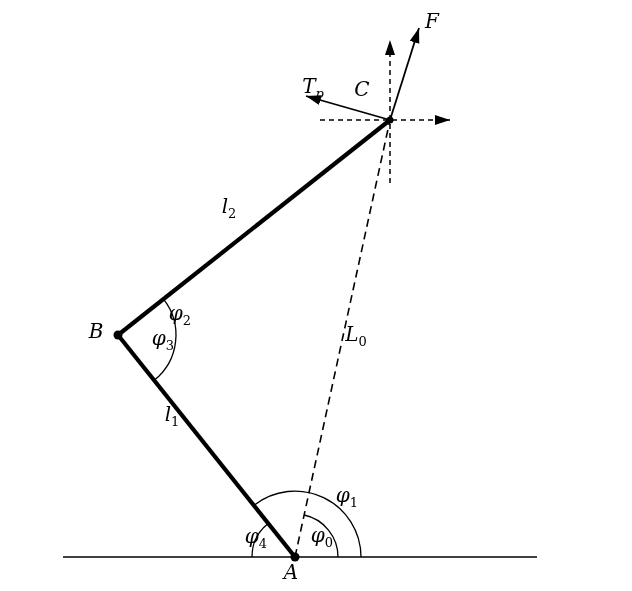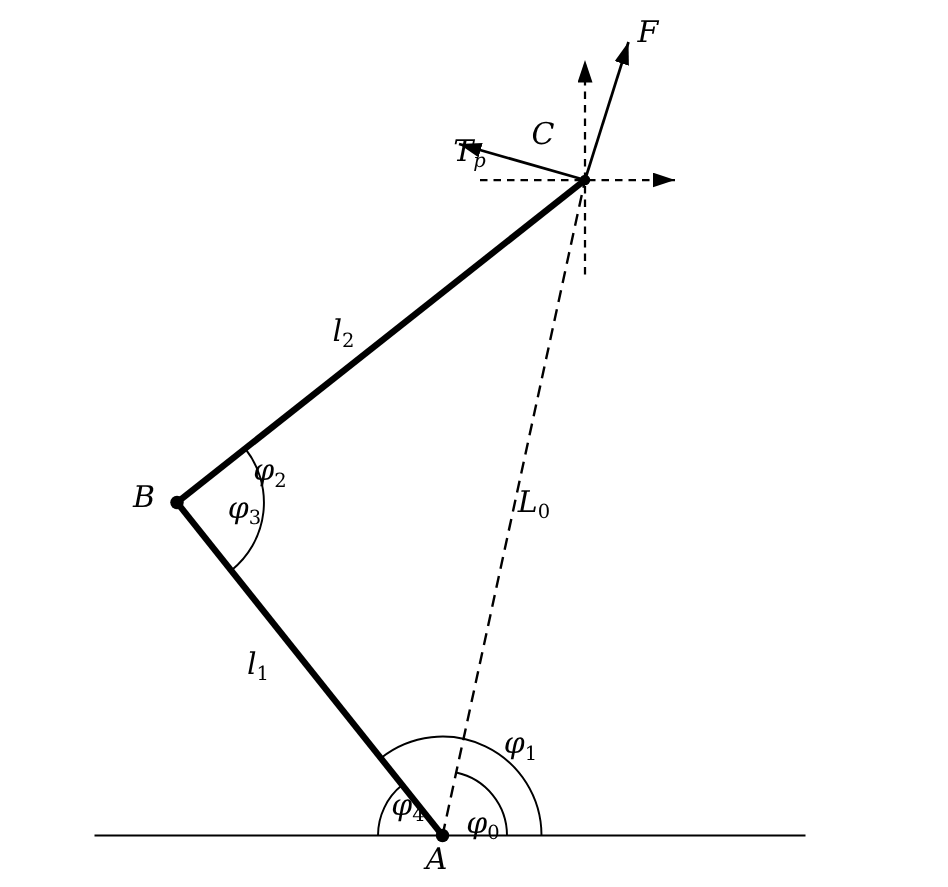--- a/index.html
+++ b/index.html
@@ -66,28 +66,28 @@
     <path d="M 361 557 A 66 66 0 0 0 253.8 505.5" fill="none" stroke="currentColor" stroke-width="1.3"></path>
     <path d="M 338 557 A 43 43 0 0 0 304.2 515" fill="none" stroke="currentColor" stroke-width="1.3"></path>
     <path d="M 268.1 523.4 A 43 43 0 0 0 252 557" fill="none" stroke="currentColor" stroke-width="1.3"></path>
 
     <circle cx="295" cy="557" r="4.5" fill="currentColor"></circle>
     <circle cx="118" cy="335" r="4.5" fill="currentColor"></circle>
     <circle cx="390" cy="120" r="3.5" fill="currentColor"></circle>
   </svg>
 
   <span class="lbl" style="left:432px; top:21px"><i>F</i></span>
-  <span class="lbl" style="left:313px; top:100px"><i>T</i><sub class="it">p</sub></span>
+  <span class="lbl" style="left:313px; top:86px"><i>T</i><sub class="it">p</sub></span>
   <span class="lbl" style="left:362px; top:89px"><i>C</i></span>
   <span class="lbl" style="left:96px;  top:331px"><i>B</i></span>
   <span class="lbl" style="left:291px; top:572px"><i>A</i></span>
 
-  <span class="lbl" style="left:229px; top:220px"><i>l</i><sub>2</sub></span>
-  <span class="lbl" style="left:172px; top:442px"><i>l</i><sub>1</sub></span>
+  <span class="lbl" style="left:229px; top:206px"><i>l</i><sub>2</sub></span>
+  <span class="lbl" style="left:172px; top:414px"><i>l</i><sub>1</sub></span>
   <span class="lbl" style="left:356px; top:334px"><i>L</i><sub>0</sub></span>
 
   <span class="lbl" style="left:180px; top:313px"><i>φ</i><sub>2</sub></span>
   <span class="lbl" style="left:163px; top:338px"><i>φ</i><sub>3</sub></span>
   <span class="lbl" style="left:347px; top:495px"><i>φ</i><sub>1</sub></span>
-  <span class="lbl" style="left:322px; top:548px"><i>φ</i><sub>0</sub></span>
-  <span class="lbl" style="left:272px; top:536px"><i>φ</i><sub>4</sub></span>
+  <span class="lbl" style="left:322px; top:535px"><i>φ</i><sub>0</sub></span>
+  <span class="lbl" style="left:256px; top:536px"><i>φ</i><sub>4</sub></span>
 
 </div>
 
 </body></html>

